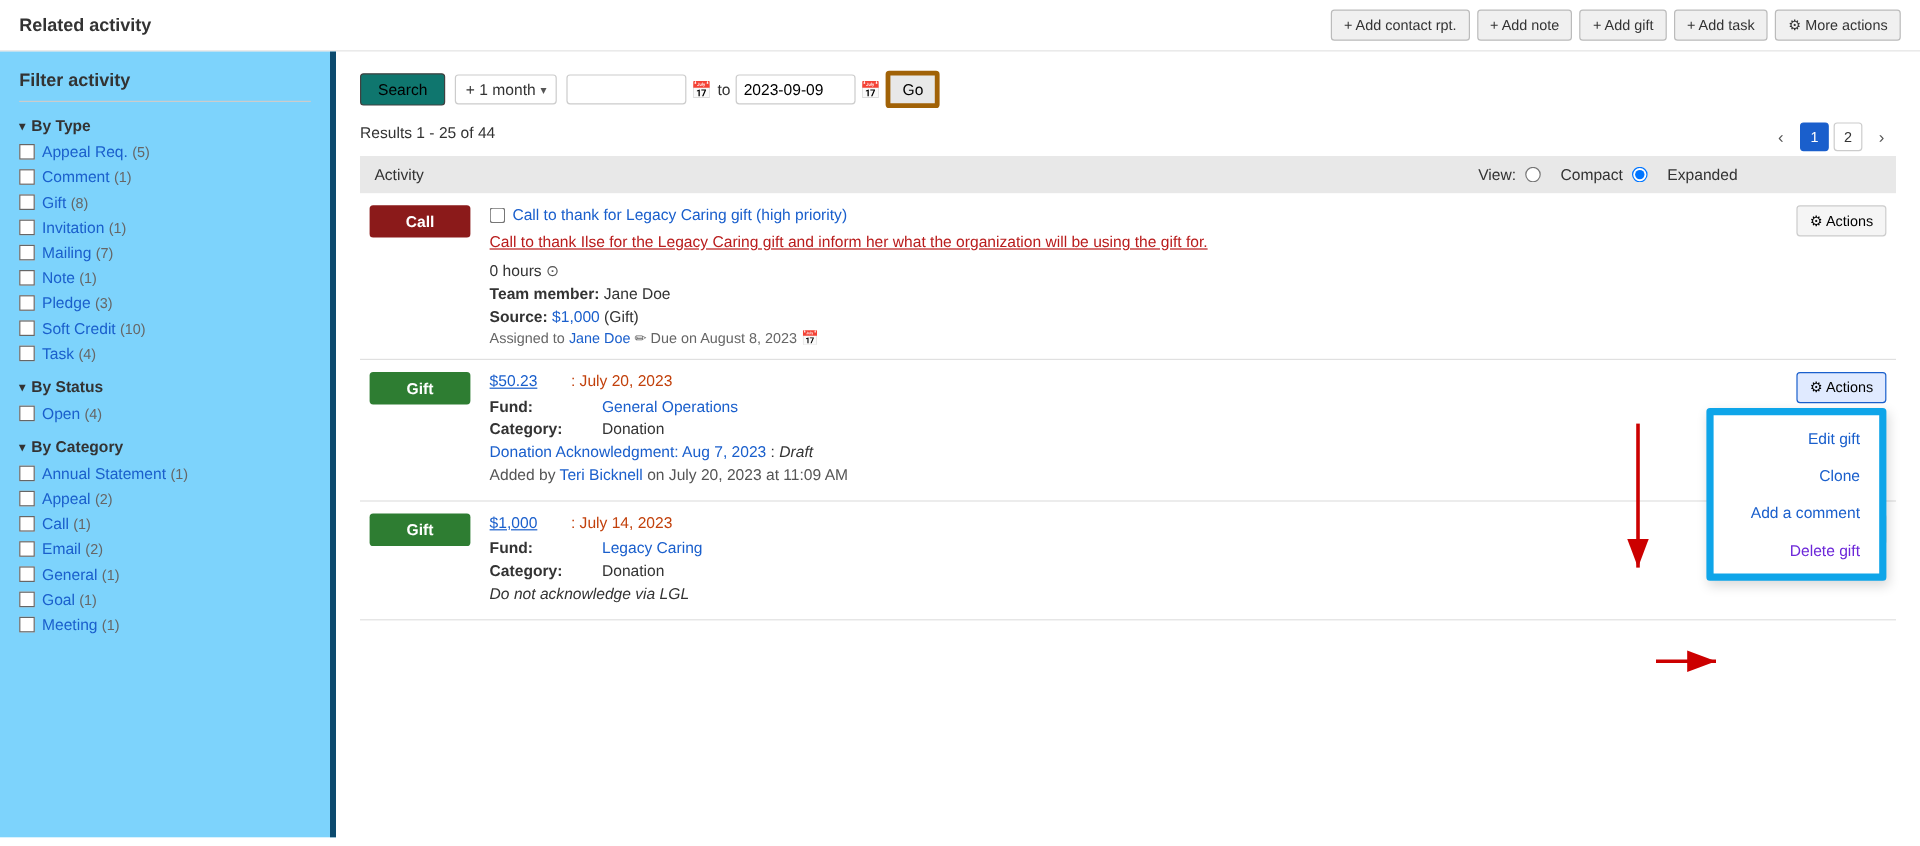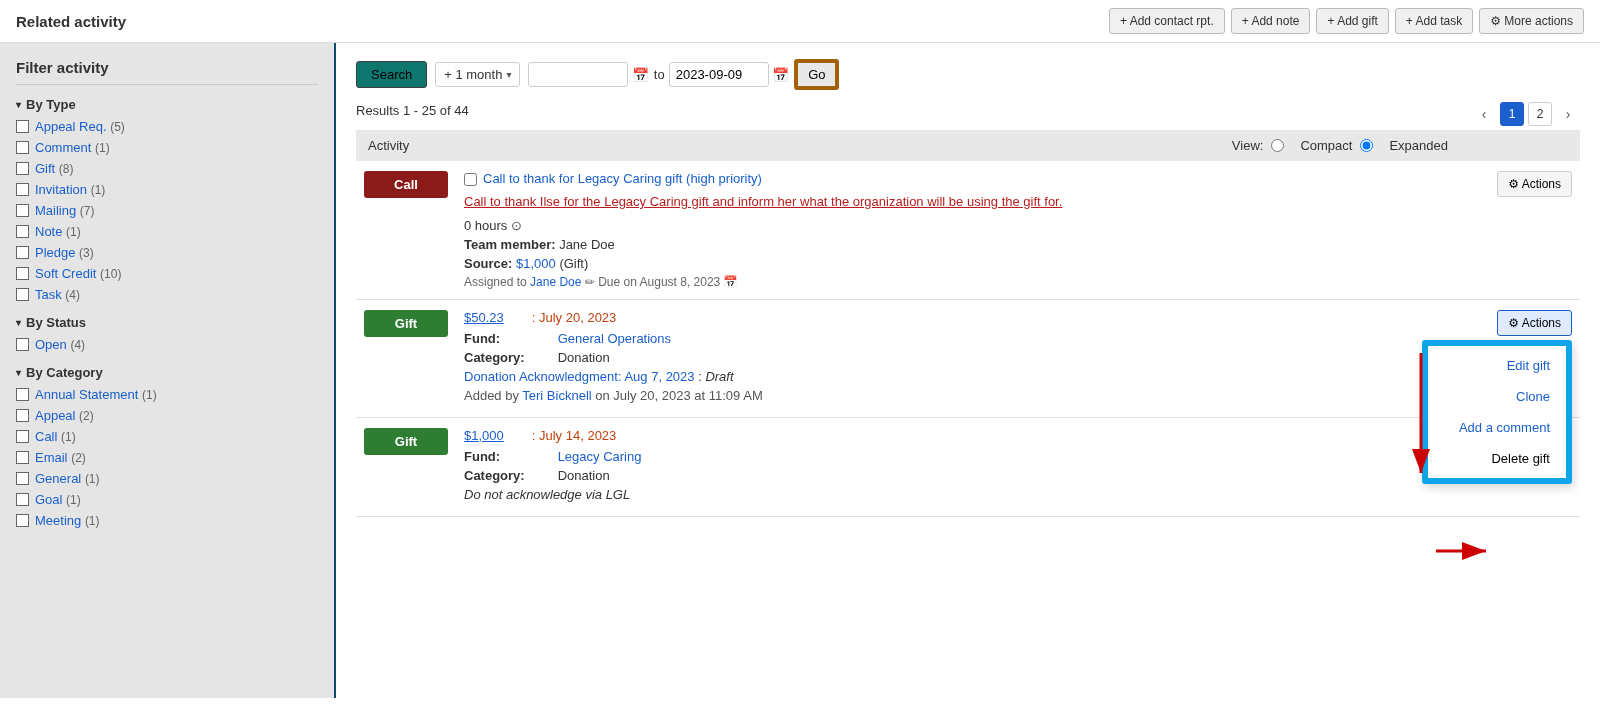--- a/index.html
+++ b/index.html
@@ -15,22 +15,22 @@
     .top-bar-btn {
       padding: 5px 10px; font-size: 12px; background: #f0f0f0;
       border: 1px solid #bbb; border-radius: 3px; cursor: pointer; color: #333;
     }
 
     
     .main-layout { display: flex; min-height: calc(100vh - 50px); }
 
     
     .sidebar {
-      width: 336px; padding: 16px; border-right: 2px solid #0c4a6e;
-      background: #e5e5e5; flex-shrink: 0;
+      width: 280px; padding: 16px; border-right: 5px solid #0c4a6e;
+      background: #7dd3fc; flex-shrink: 0;
     }
     .sidebar-title { font-size: 15px; font-weight: bold; margin-bottom: 8px; }
     .sidebar-divider { border: none; border-top: 1px solid #ccc; margin-bottom: 12px; }
     .filter-section { margin-bottom: 12px; }
     .filter-section-header {
       display: flex; align-items: center; gap: 5px;
       font-weight: bold; font-size: 13px; margin-bottom: 6px; cursor: pointer;
     }
     .filter-item {
       display: flex; align-items: center; gap: 6px;
@@ -126,21 +126,21 @@
     .dropdown-menu {
       position: absolute; right: 0; top: 30px;
       background: #fff; border: 6px solid #0ea5e9; border-radius: 3px;
       box-shadow: 2px 4px 10px rgba(0,0,0,0.15); z-index: 100; min-width: 150px;
       padding: 4px 0;
     }
     .dropdown-item {
       padding: 8px 16px; font-size: 13px; color: #1a5fcc;
       cursor: pointer; white-space: nowrap;
     }
-    .dropdown-item.delete { color: #000000; }
+    .dropdown-item.delete { color: #6d28d9; }
 
     
     .checkbox-filter {
       width: 13px; height: 13px; border: 1px solid #666;
       display: inline-block; background: #fff; flex-shrink: 0;
     }
 
     .content-wrapper { position: relative; }
 
     

